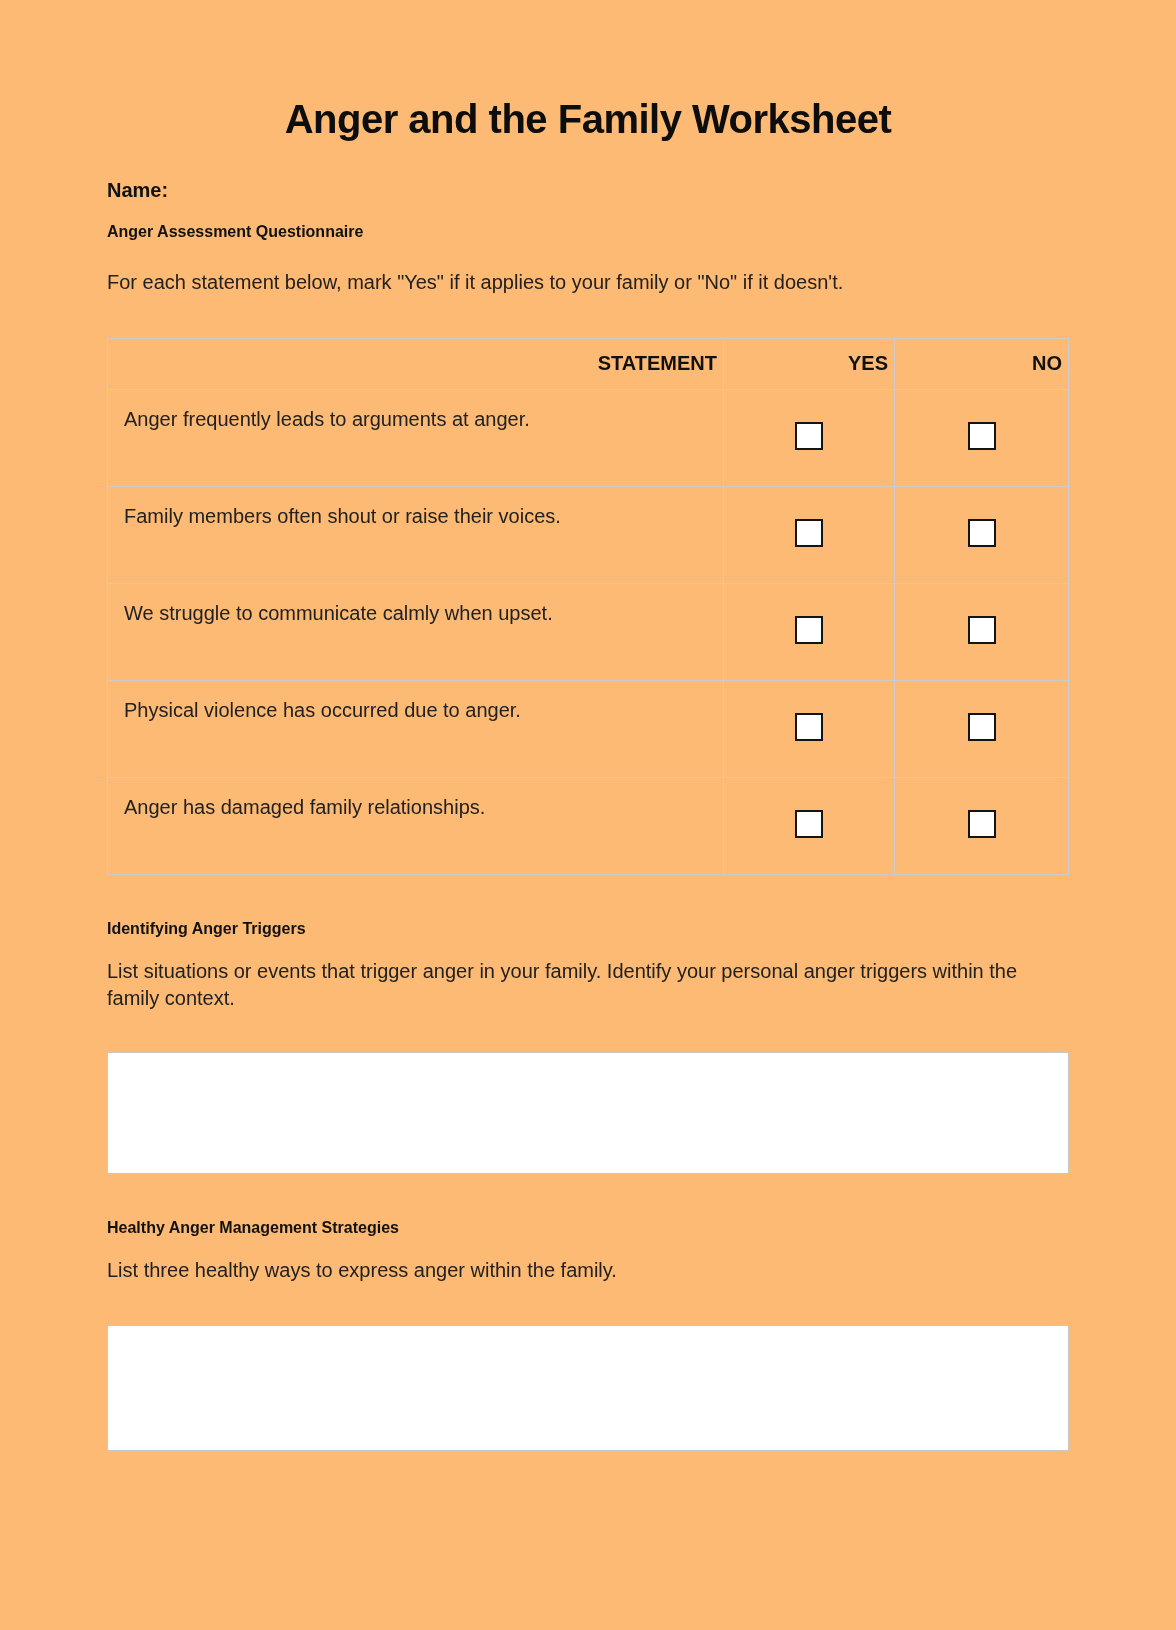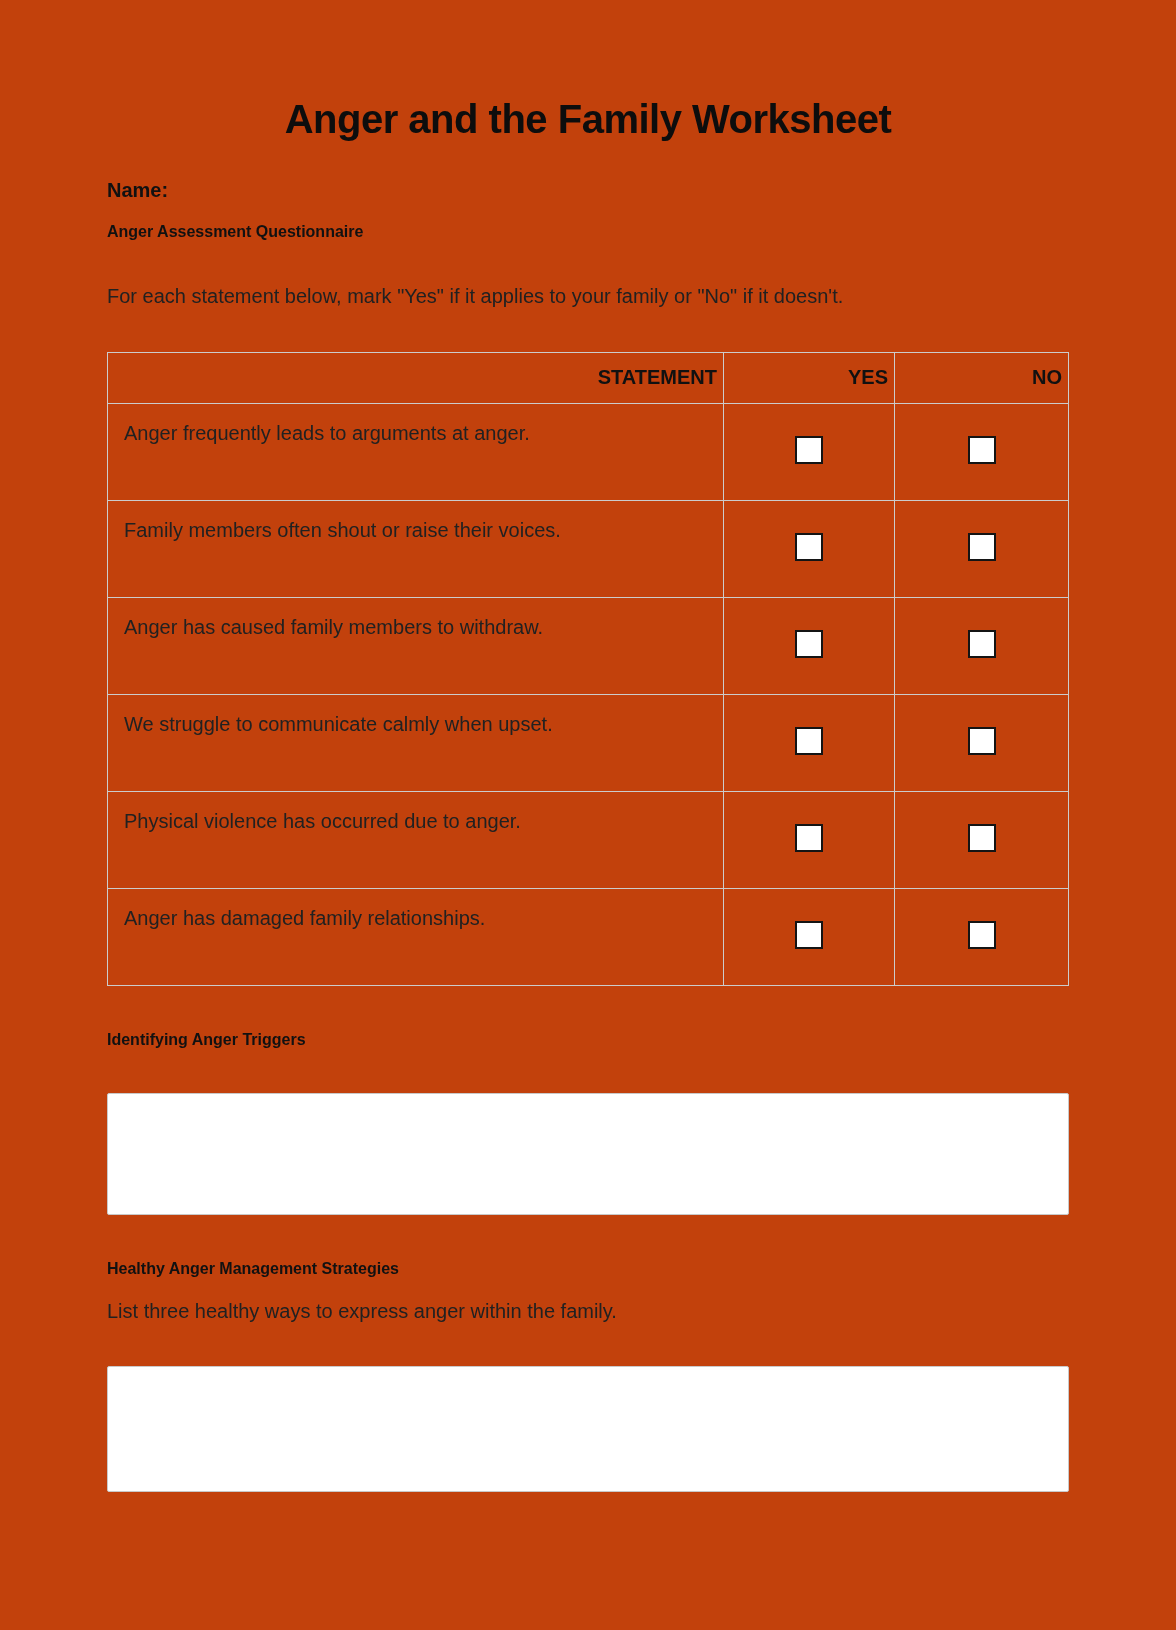--- a/index.html
+++ b/index.html
@@ -5,21 +5,21 @@
   html, body {
     margin: 0;
     padding: 0;
     background: #ffffff;
   }
   .page {
     width: 1176px;
     min-height: 1630px;
     box-sizing: border-box;
     padding: 0 107px 67px 107px;
-    background: #c2410c;
+    background: #fdba74;
     font-family: "Liberation Sans", sans-serif;
     color: #1c1c1c;
   }
   .doc-title {
     margin: 0;
     padding-top: 94px;
     font-size: 40px;
     line-height: 50px;
     font-weight: 700;
     text-align: center;
@@ -39,21 +39,21 @@
     font-weight: 700;
     color: #111111;
   }
   .q-heading { margin-top: 14px; }
   .body-text {
     font-size: 20px;
     line-height: 27px;
     font-weight: 400;
     color: #212121;
   }
-  .instruction { margin-top: 38px; }
+  .instruction { margin-top: 24px; }
 
   table.assessment {
     margin-top: 42px;
     width: 100%;
     border-collapse: collapse;
     table-layout: fixed;
   }
   table.assessment, table.assessment th, table.assessment td {
     border: 1px solid #cccccc;
   }
@@ -153,31 +153,20 @@
         <span>Family members often shout or raise their voices.</span>
       </td>
       <td class="cell-check">
         <span class="checkbox" role="checkbox" aria-checked="false"></span>
       </td>
       <td class="cell-check">
         <span class="checkbox" role="checkbox" aria-checked="false"></span>
       </td>
     </tr>
 
-    <tr>
-      <td class="cell-statement">
-        <span>Anger has caused family members to withdraw.</span>
-      </td>
-      <td class="cell-check">
-        <span class="checkbox" role="checkbox" aria-checked="false"></span>
-      </td>
-      <td class="cell-check">
-        <span class="checkbox" role="checkbox" aria-checked="false"></span>
-      </td>
-    </tr>
 
     <tr>
       <td class="cell-statement">
         <span>We struggle to communicate calmly when upset.</span>
       </td>
       <td class="cell-check">
         <span class="checkbox" role="checkbox" aria-checked="false"></span>
       </td>
       <td class="cell-check">
         <span class="checkbox" role="checkbox" aria-checked="false"></span>
@@ -205,20 +194,21 @@
       </td>
       <td class="cell-check">
         <span class="checkbox" role="checkbox" aria-checked="false"></span>
       </td>
     </tr>
   </tbody>
   </table>
 
   <div class="section-heading triggers-heading">Identifying Anger Triggers</div>
 
+  <div class="body-text section-instruction">List situations or events that trigger anger in your family. Identify your personal anger triggers within the family context.</div>
 
   <textarea class="answer-box" id="triggers-box" aria-label="Identifying Anger Triggers" style=""></textarea>
 
   <div class="section-heading strategies-heading">Healthy Anger Management Strategies</div>
 
   <div class="body-text section-instruction">List three healthy ways to express anger within the family.</div>
 
   <textarea class="answer-box" id="strategies-box" aria-label="Healthy Anger Management Strategies" style=""></textarea>
 
 </div>

